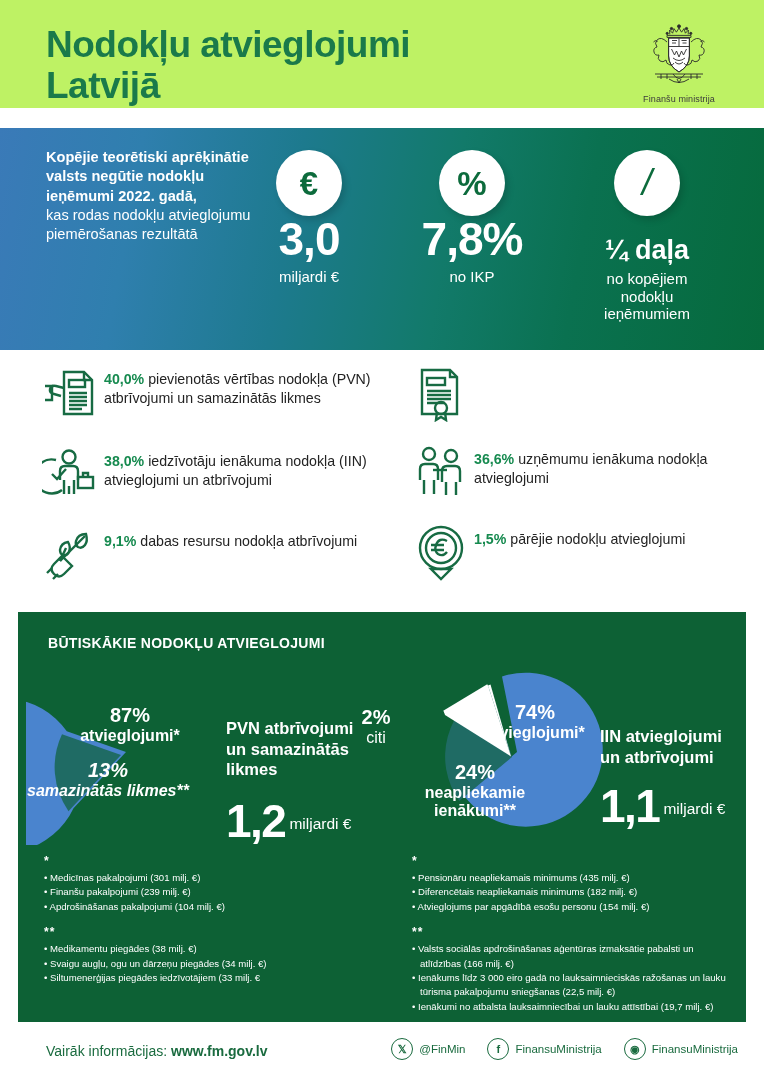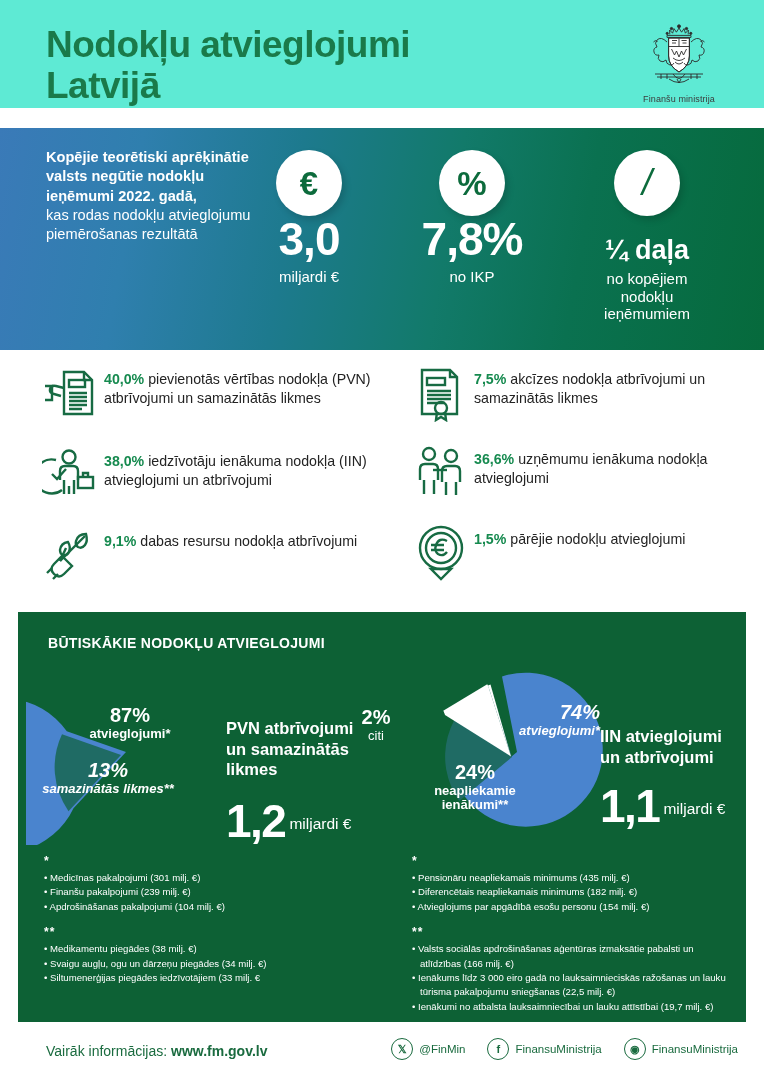--- a/index.html
+++ b/index.html
@@ -5,21 +5,21 @@
   * { box-sizing: border-box; margin: 0; padding: 0; }
   html, body {
     width: 764px; height: 1080px;
     font-family: "Liberation Sans", sans-serif;
     background: #ffffff;
     overflow: hidden;
   }
   .page { position: relative; width: 764px; height: 1080px; background:#fff; }
 
   
-  .header { position:absolute; left:0; top:0; width:764px; height:108px; background:#5eead4; }
+  .header { position:absolute; left:0; top:0; width:764px; height:108px; background:#bef264; }
   .title {
     position:absolute; left:46px; top:24px;
     color:#1a7a4a; font-weight:bold; font-size:37px; line-height:1.12;
     letter-spacing:-0.5px; white-space:pre-line;
   }
   .logo-wrap { position:absolute; right:30px; top:22px; width:110px; text-align:center; }
   .logo-caption { font-size:9px; color:#3b3b3b; margin-top:2px; letter-spacing:0.1px;}
 
   
   .band {
@@ -60,21 +60,21 @@
   .green { position:absolute; left:18px; top:612px; width:728px; height:410px; background:#0d6135; }
   .green-title {
     position:absolute; left:30px; top:23px; color:#fff;
     font-weight:bold; font-size:14px; letter-spacing:0.3px;
   }
   .pies { position:absolute; left:0; top:48px; width:728px; height:185px; }
   .pie-block { position:absolute; top:0; }
   .pie-svg { position:absolute; }
   .pie-label { position:absolute; color:#fff; }
   .lbl-big { font-weight:bold; font-size:20px; line-height:1; }
-  .lbl-sm { font-weight:bold; font-size:13px; line-height:1.1; margin-top:2px;}
+  .lbl-sm { font-weight:bold; font-size:16px; line-height:1.1; margin-top:2px;}
   .pie-caption { position:absolute; color:#fff; }
   .pc-title { font-weight:bold; font-size:16.5px; line-height:1.25;margin-top:20px; }
   .pc-num { font-weight:bold; font-size:46px; line-height:1; letter-spacing:-1.5px; display:inline-block;}
   .pc-unit { font-size:15.5px; font-weight:normal; display:inline-block; padding-left:4px; vertical-align:8px;}
 
   .notes { position:absolute; color:#fff; font-size:9.6px; line-height:1.5; }
   .notes .star { font-weight:bold; font-size:12px; display:block; letter-spacing:1px; margin-bottom:1px;}
   .notes ul { list-style:none; margin:0 0 9px 0; padding:0; }
   .notes li { padding-left:8px; text-indent:-8px; }
   .notes li::before { content:"• "; }
@@ -217,23 +217,20 @@
         <div class="ico">
           <svg width="58" height="58" viewBox="0 0 58 58" fill="none" stroke="#176b43" stroke-width="2.4">
             <path d="M10 6 h28 l7 7 v37 H10 z"></path>
             <path d="M38 6 v7 h7"></path>
             <rect x="15" y="14" width="18" height="7"></rect>
             <path d="M15 27 h24 M15 31 h24 M15 35 h24 M15 39 h18"></path>
             <circle cx="29" cy="44" r="6"></circle>
             <path d="M25 48 l-1 8 l5 -3 l5 3 l-1 -8"></path>
           </svg>
         </div>
-        <div class="txt">
-          <span class="pct">7,5%</span><span> akcīzes nodokļa atbrīvojumi un samazinātās likmes</span>
-        </div>
       </div>
 
       <div class="fact" style="margin-bottom:22px;">
         <div class="ico">
           <svg width="58" height="58" viewBox="0 0 58 58" fill="none" stroke="#176b43" stroke-width="2.4">
             <circle cx="17" cy="10" r="6"></circle>
             <path d="M8 36 v-11 q0 -5 5 -5 h8 q5 0 5 5 v11"></path>
             <path d="M12 36 v14 M22 36 v14"></path>
             <circle cx="39" cy="12" r="6"></circle>
             <path d="M30 38 v-11 q0 -5 5 -5 h8 q5 0 5 5 v11"></path>
@@ -298,21 +295,21 @@
         <svg class="pie-svg" width="210" height="185" viewBox="0 0 210 185" style="left:26px; top:0;">
 
           <path d="M105 92 L90 16.5 A77 77 0 1 1 52.3 136.1 Z" fill="#4a84ce"></path>
 
           <path d="M100 97 L47.3 141.1 A77 77 0 0 1 78.2 26.5 Z" fill="#1f6b64"></path>
 
           <path d="M99 96.5 L78.5 24.5 L76 25.6 Z" fill="#ffffff"></path>
           <path d="M76 25.6 L32 52" stroke="#ffffff" stroke-width="3" fill="none"></path>
           <path d="M99 96.5 L33 55 L32 52 L76 25.6 Z" fill="#ffffff"></path>
         </svg>
-        <div class="pie-label" style="left:84px; top:42px; width:130px; text-align:right;font-style:italic;">
+        <div class="pie-label" style="left:84px; top:42px; width:130px; text-align:center;">
           <div class="lbl-big">74%</div>
           <div class="lbl-sm">atvieglojumi*</div>
         </div>
         <div class="pie-label" style="left:24px; top:102px; width:130px; text-align:center;">
           <div class="lbl-big">24%</div>
           <div class="lbl-sm" style="white-space:pre-line;">neapliekamie
 ienākumi**</div>
         </div>
         <div class="pie-label" style="left:-42px; top:47px; width:64px; text-align:center;">
           <div class="lbl-big">2%</div>

